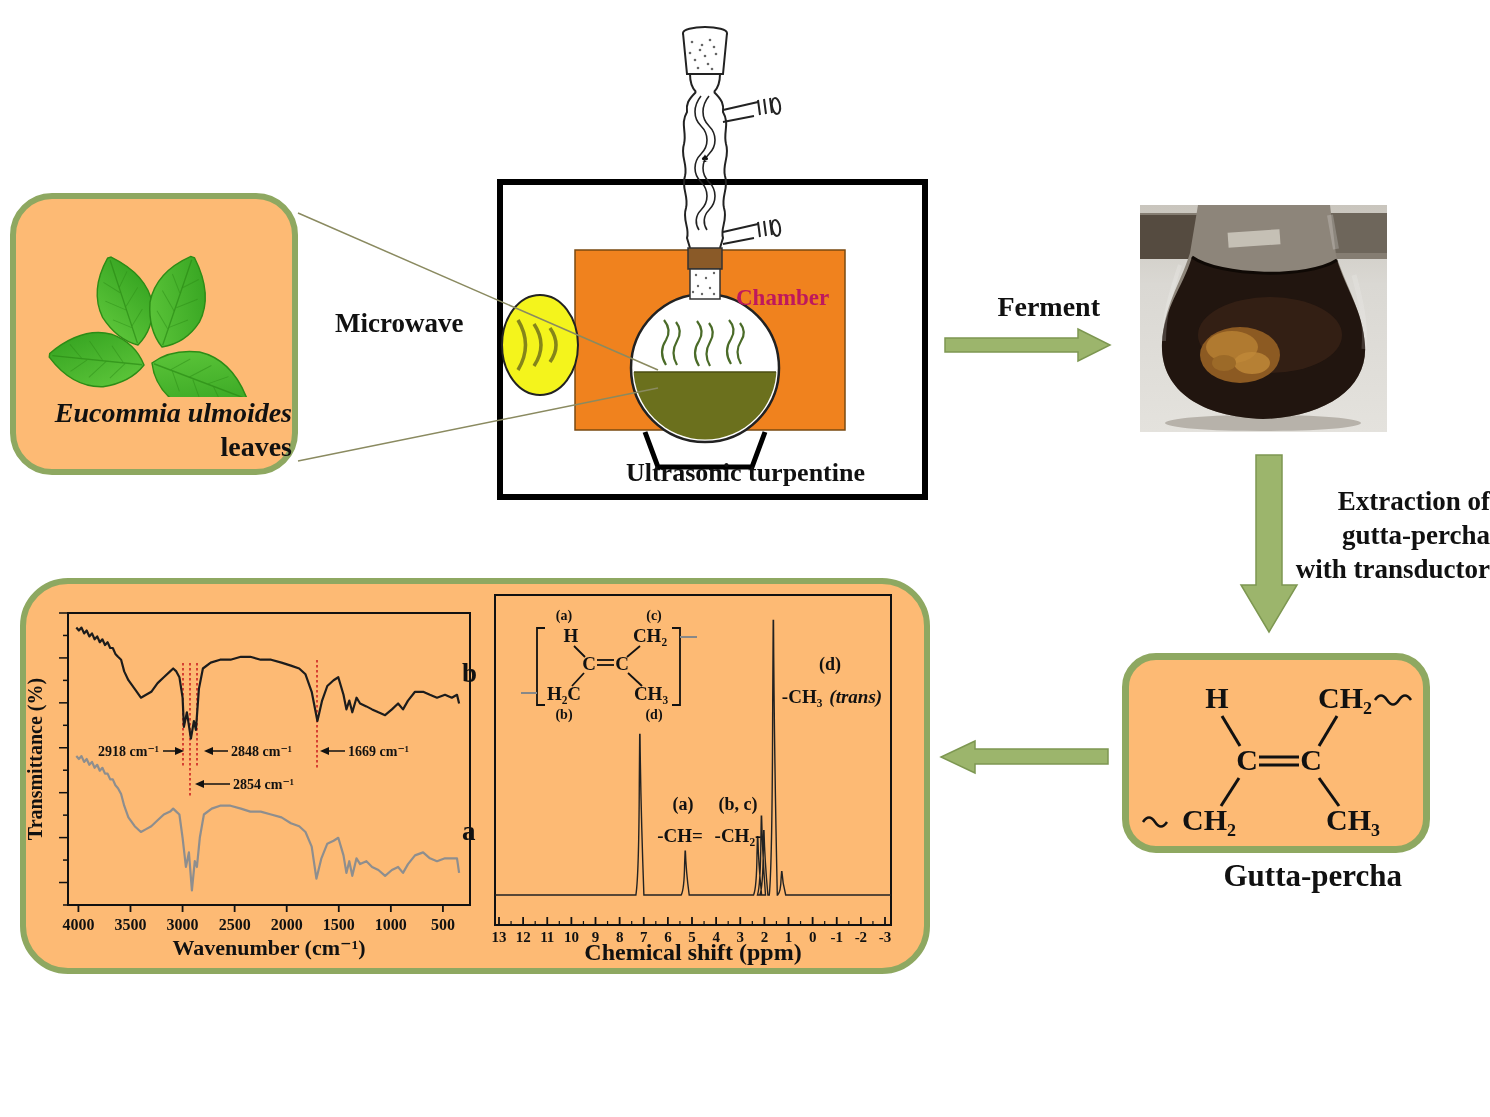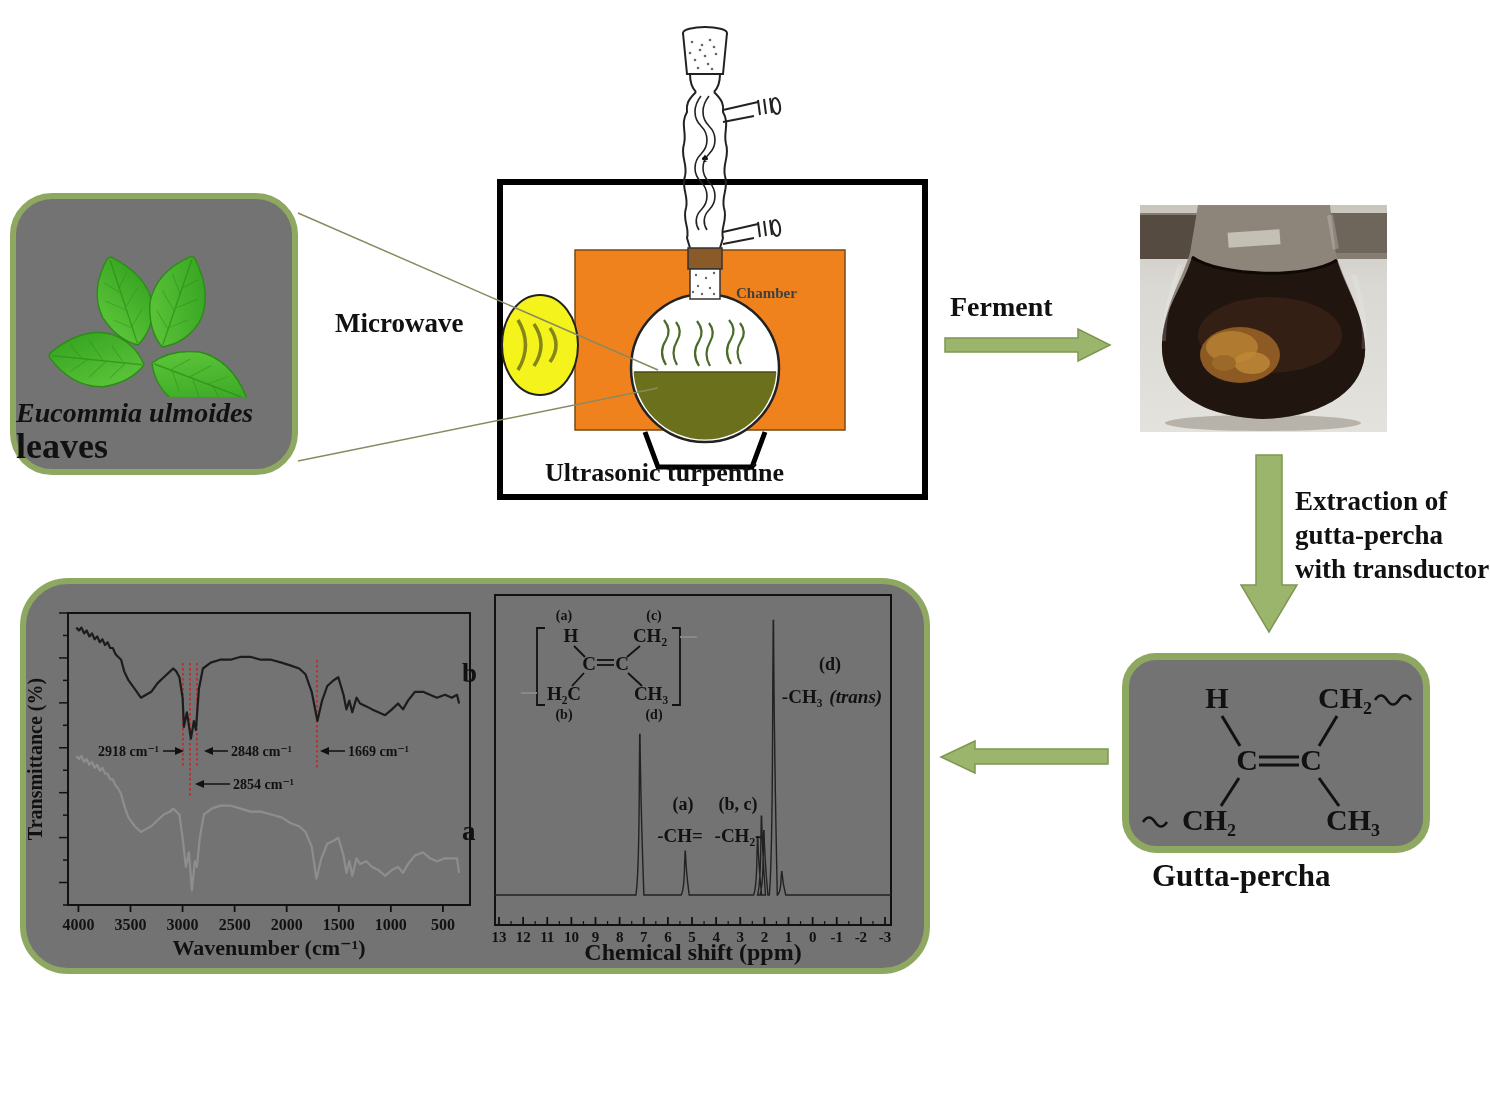--- a/index.html
+++ b/index.html
@@ -1,20 +1,20 @@
 <!DOCTYPE html>
 <html><head>
 <meta charset="utf-8">
 <style>
   html,body{margin:0;padding:0;}
   body{width:1490px;height:1117px;position:relative;background:#fff;overflow:hidden;
        font-family:"Liberation Serif","DejaVu Serif",serif;font-weight:bold;color:#111;}
   .abs{position:absolute;}
-  .ctr{text-align:left;}
-  .greenbox{border:6px solid #8ea861;border-radius:46px;background:#737373;box-sizing:border-box;}
+  .ctr{text-align:right;}
+  .greenbox{border:6px solid #8ea861;border-radius:46px;background:#fdba74;box-sizing:border-box;}
   svg text{font-family:"Liberation Serif","DejaVu Serif",serif;font-weight:bold;fill:#111;}
   .photo{overflow:hidden;background:linear-gradient(180deg,#c9c5bd 0%,#dad8d3 35%,#e4e2dd 100%);}
 </style>
 </head>
 <body>
 
 <svg class="abs" style="left:0;top:0;z-index:3;pointer-events:none" width="1490" height="1117">
   <line x1="298" y1="213" x2="658" y2="370" stroke="#8a8a60" stroke-width="1.5"></line>
   <line x1="298" y1="461" x2="658" y2="388" stroke="#8a8a60" stroke-width="1.5"></line>
 </svg>
@@ -40,21 +40,21 @@
       </g>
     </defs>
     <g>
       <use href="#leaf" transform="translate(122,138) rotate(-107) scale(0.92)"></use>
       <use href="#leaf" transform="translate(146,140) rotate(-70) scale(0.95)"></use>
       <use href="#leaf" transform="translate(128,158) rotate(187) scale(0.95)"></use>
       <use href="#leaf" transform="translate(136,156) rotate(22)"></use>
     </g>
   </svg>
   <div class="abs ctr" style="left:0;top:198px;width:276px;font-size:28px;font-style:italic">Eucommia ulmoides</div>
-  <div class="abs ctr" style="left:0;top:226px;width:276px;font-size:36px">leaves</div>
+  <div class="abs ctr" style="left:0;top:232px;width:276px;font-size:28px">leaves</div>
 </div>
 
 <svg class="abs" style="left:440px;top:20px;z-index:2" width="520" height="500">
 
   <rect x="60" y="162" width="425" height="315" fill="#fff" stroke="#000" stroke-width="6"></rect>
 
   <rect x="135" y="230" width="270" height="180" fill="#f0821e" stroke="#7a4a10" stroke-width="1.5"></rect>
 
   <g>
     <ellipse cx="100" cy="325" rx="38" ry="50" fill="#f4f41c" stroke="#222" stroke-width="2"></ellipse>
@@ -122,21 +122,21 @@
         <circle cx="270" cy="268" r="1.2"></circle>
         <circle cx="262" cy="274" r="1.2"></circle>
       <circle cx="274" cy="274" r="1.2"></circle>
         <circle cx="253" cy="272" r="1.2"></circle>
     </g>
   </g>
 
   <path d="M205,412 L218,447 L312,447 L325,412" fill="none" stroke="#000" stroke-width="5"></path>
 </svg>
 <div class="abs" style="left:335px;top:308px;width:160px;font-size:27px;z-index:2">Microwave</div>
-<div class="abs" style="left:736px;top:285px;width:120px;font-size:15px;color:#404040;z-index:3">Chamber</div>
+<div class="abs" style="left:736px;top:285px;width:120px;font-size:23px;color:#be185d;z-index:3">Chamber</div>
 <div class="abs ctr" style="left:545px;top:458px;width:320px;font-size:26px;z-index:3">Ultrasonic turpentine</div>
 
 <div class="abs ctr" style="left:950px;top:291px;width:150px;font-size:28px;z-index:2">Ferment</div>
 <svg class="abs" style="left:0;top:0;z-index:2;pointer-events:none" width="1490" height="1117">
   <polygon points="945,338 1078,338 1078,329 1110,345 1078,361 1078,352 945,352" fill="#9cb56c" stroke="#7d9751" stroke-width="1.5"></polygon>
   <polygon points="1256,455 1282,455 1282,585 1297,585 1269,632 1241,585 1256,585" fill="#9cb56c" stroke="#7d9751" stroke-width="1.5"></polygon>
   <polygon points="1108,749 975,749 975,741 941,757 975,773 975,764 1108,764" fill="#9cb56c" stroke="#7d9751" stroke-width="1.5"></polygon>
 </svg>
 
 <div class="abs photo" style="left:1140px;top:205px;width:247px;height:227px;z-index:1">

